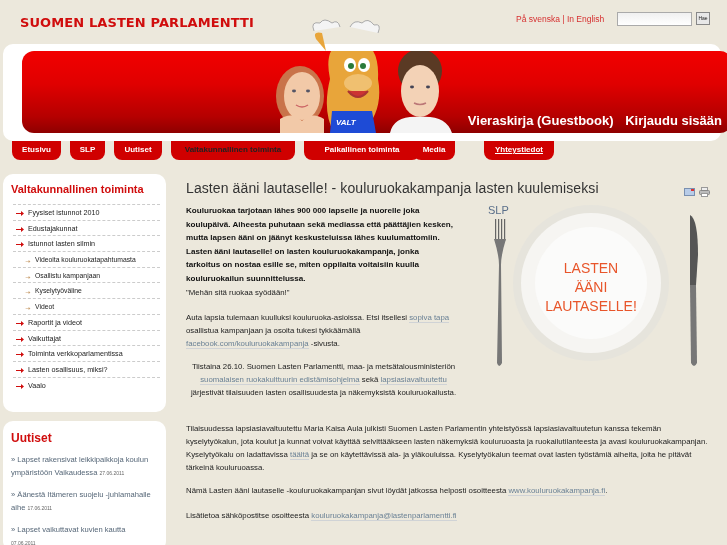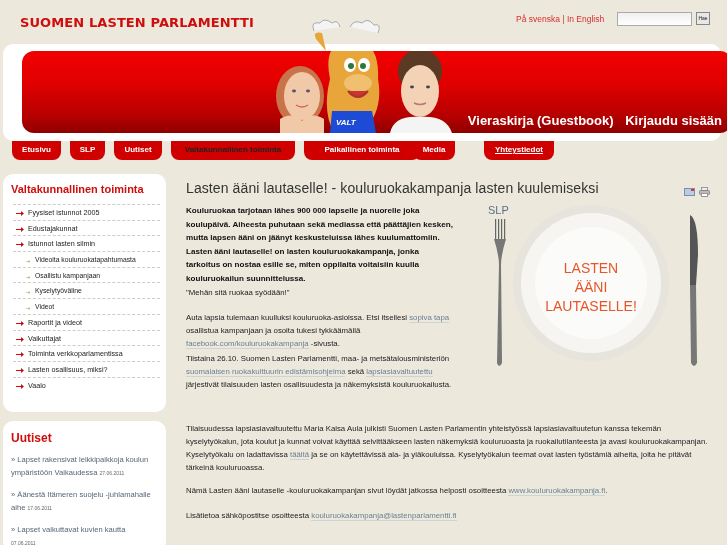--- a/index.html
+++ b/index.html
@@ -107,21 +107,21 @@
   <div class="tab" style="left:304px;width:116px;">Paikallinen toiminta</div>
   <div class="tab" style="left:413px;width:42px;">Media</div>
   <div class="tab" style="left:484px;width:70px;text-decoration:underline;">Yhteystiedot</div>
 </div>
 
 <div class="side-box one">
   <div class="side-title">Valtakunnallinen toiminta</div>
   <ul class="side-list">
     <li><svg class="arrow" viewBox="0 0 8 5">
           <path d="M0 2h5v-2l3 2.5-3 2.5v-2h-5z" fill="#d00d0d"></path>
-        </svg><span>Fyysiset istunnot 2005</span></li>
+        </svg><span>Fyysiset istunnot 2010</span></li>
     <li><svg class="arrow" viewBox="0 0 8 5">
           <path d="M0 2h5v-2l3 2.5-3 2.5v-2h-5z" fill="#d00d0d"></path>
         </svg><span>Edustajakunnat</span></li>
     <li><svg class="arrow" viewBox="0 0 8 5">
           <path d="M0 2h5v-2l3 2.5-3 2.5v-2h-5z" fill="#d00d0d"></path>
         </svg><span>Istunnot lasten silmin</span></li>
     <li class="sub"><svg class="arrow" viewBox="0 0 8 5">
           <path d="M0 2h5v-2l3 2.5-3 2.5v-2h-5z" fill="#c9a070"></path>
         </svg><span>Videoita kouluruokatapahtumasta</span></li>
     <li class="sub"><svg class="arrow" viewBox="0 0 8 5">
@@ -195,21 +195,21 @@
     <path d="M224 20 Q232 24 232 60 L230 90 L224 90Z" fill="#555"></path>
     <path d="M224 90 L230 90 L231 168 Q228 174 225 168Z" fill="#777"></path>
   </svg>
 
   <div class="p" style="top:106px;width:300px;">"Mehän sitä ruokaa syödään!"</div>
 
   <div class="p" style="top:131px;width:275px;">
     <span>Auta lapsia tulemaan kuulluksi kouluruoka-asioissa. Etsi itsellesi </span><span class="lnk">sopiva tapa</span><span> osallistua kampanjaan ja osoita tukesi tykkäämällä </span><span class="lnk">facebook.com/kouluruokakampanja</span><span> -sivusta.</span>
   </div>
 
-  <div class="p" style="top:172px;width:275px;">
+  <div class="p" style="top:180px;width:275px;text-align:center;">
     <span>Tiistaina 26.10. Suomen Lasten Parlamentti, maa- ja metsätalousministeriön </span><span class="lnk">suomalaisen ruokakulttuurin edistämisohjelma</span><span> sekä </span><span class="lnk">lapsiasiavaltuutettu</span><span> järjestivät tilaisuuden lasten osallisuudesta ja näkemyksistä kouluruokailusta.</span>
   </div>
 
   <div class="p" style="top:242px;width:530px;">
     <span>Tilaisuudessa lapsiasiavaltuutettu Maria Kaisa Aula julkisti Suomen Lasten Parlamentin yhteistyössä lapsiasiavaltuutetun kanssa tekemän kyselytyökalun, jota koulut ja kunnat voivat käyttää selvittääkseen lasten näkemyksiä kouluruoasta ja ruokailutilanteesta ja avasi kouluruokakampanjan. Kyselytyökalu on ladattavissa </span><span class="lnk">täältä</span><span> ja se on käytettävissä ala- ja yläkouluissa. Kyselytyökalun teemat ovat lasten työstämiä aiheita, joita he pitävät tärkeinä kouluruoassa.</span>
   </div>
 
   <div class="p" style="top:304px;width:530px;">
     <span>Nämä Lasten ääni lautaselle -kouluruokakampanjan sivut löydät jatkossa helposti osoitteesta </span><span class="lnk">www.kouluruokakampanja.fi</span><span>.</span>
   </div>

